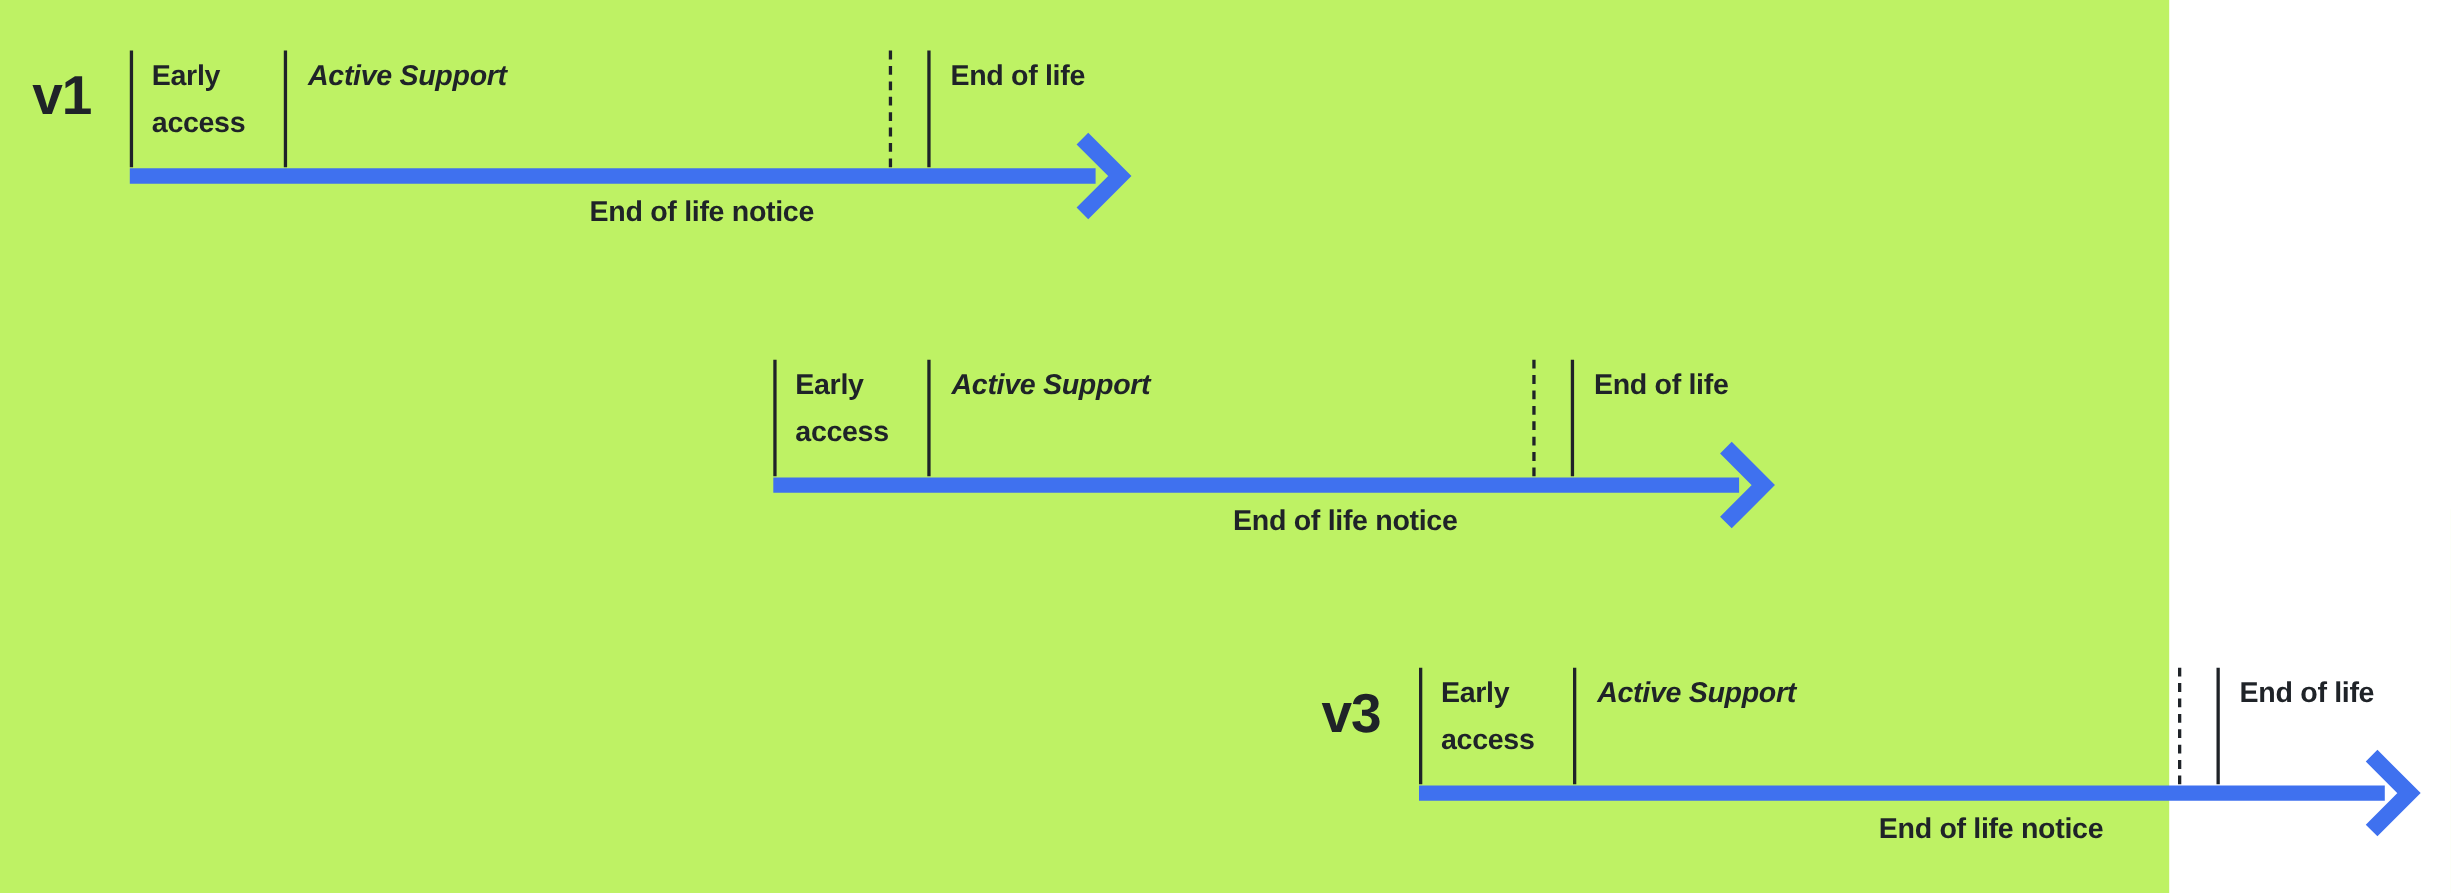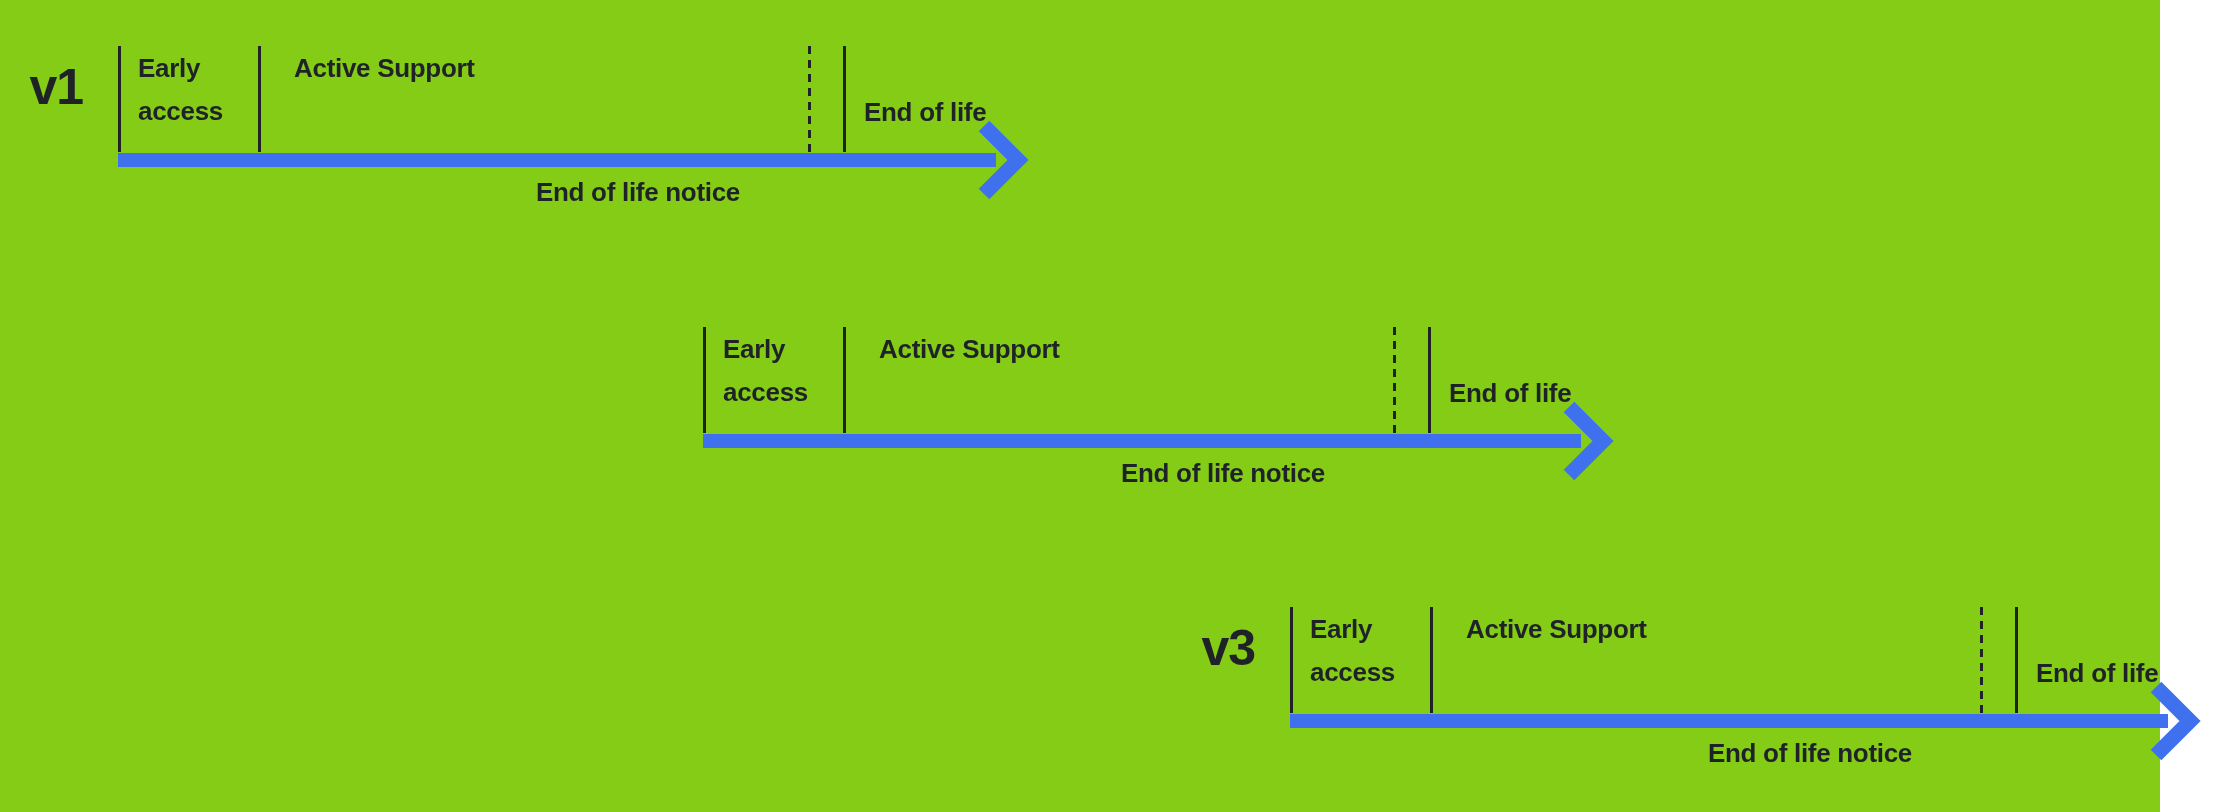--- a/index.html
+++ b/index.html
@@ -10,23 +10,23 @@
     margin:0;
     padding:0;
     width:2228px;
     height:812px;
     background:#ffffff;
     overflow:hidden;
     font-family:"Liberation Sans", sans-serif;
   }
   .canvas{
     position:relative;
-    width:2160px;
+    width:1972px;
     height:812px;
-    background:#84cc16;
+    background:#bef264;
   }
   .timeline{
     position:absolute;
     width:1120px;
     height:195px;
   }
   .timeline svg{
     position:absolute;
     left:0; top:0;
     width:1120px;
@@ -53,22 +53,22 @@
   .phase-label{
     position:absolute;
     top:11px;
     font-size:26px;
     font-weight:bold;
     line-height:43px;
     color:var(--ink);
     letter-spacing:-0.3px;
   }
   .lbl-early{   left:200px; width:112px; }
-  .lbl-active{  left:356px; width:340px; white-space:nowrap; }
-  .lbl-eol{     left:926px; width:200px; white-space:nowrap;margin-top:44px; }
+  .lbl-active{  left:342px; width:340px; white-space:nowrap;font-style:italic; }
+  .lbl-eol{     left:926px; width:200px; white-space:nowrap; }
   .lbl-notice{
     position:absolute;
     left:530px;
     top:141px;
     width:340px;
     text-align:center;
     font-size:26px;
     font-weight:bold;
     line-height:30px;
     color:var(--ink);

